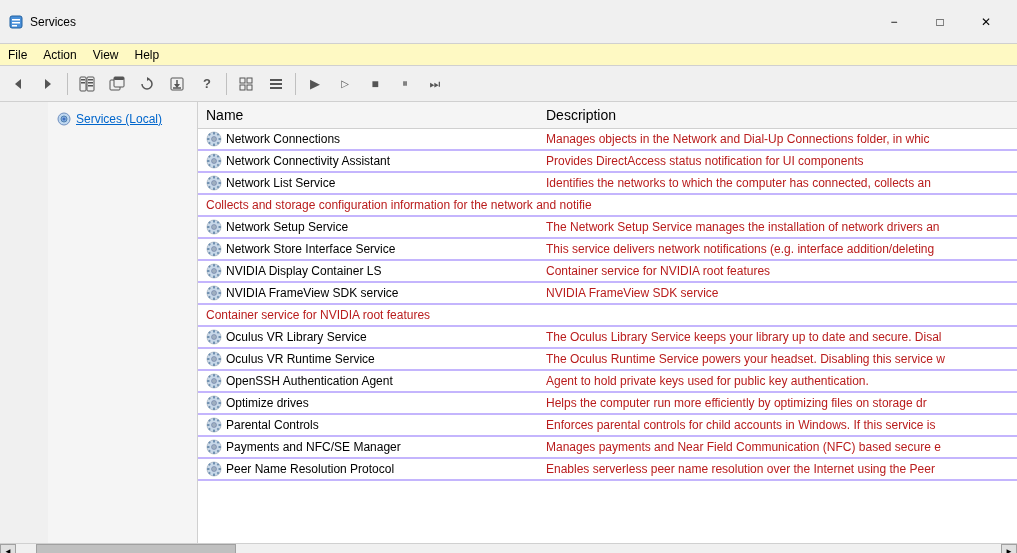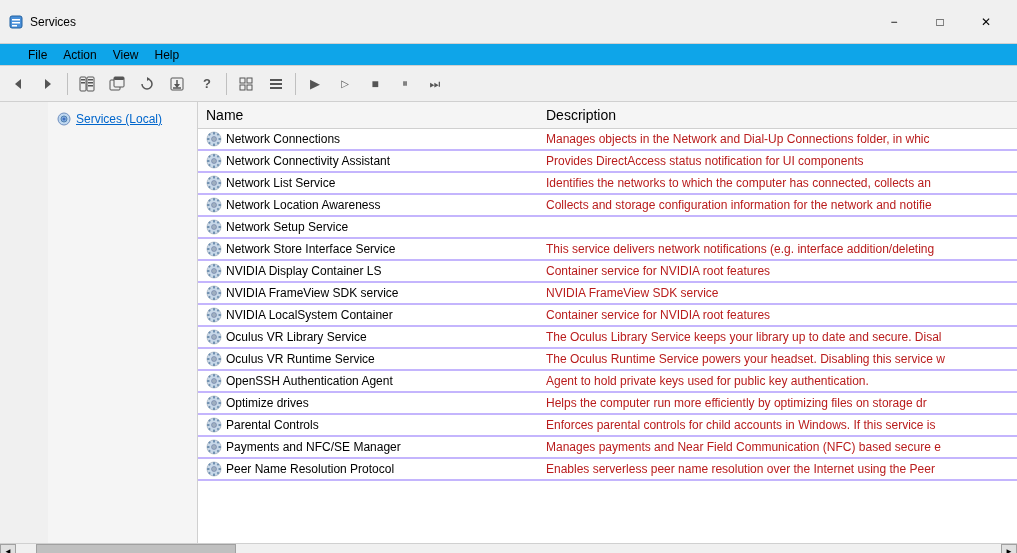--- a/index.html
+++ b/index.html
@@ -43,25 +43,25 @@
       cursor: pointer;
       display: flex;
       align-items: center;
       justify-content: center;
       font-size: 12px;
       color: #000;
     }
 
     
     .menu-bar {
-      background: #0ea5e9;
+      background: #fef9c3;
       height: 22px;
       display: flex;
       align-items: center;
-      padding: 0 20px;
+      padding: 0 0;
       border-bottom: 1px solid #d0d0d0;
     }
     .menu-item {
       padding: 2px 8px;
       cursor: pointer;
       font-size: 12px;
       color: #000;
       height: 100%;
       display: flex;
       align-items: center;
@@ -398,53 +398,39 @@
       <rect x="2.5" y="2.5" width="2" height="2" rx="0.5" fill="#7090b0" transform="rotate(45 3.5 3.5)"></rect>
       <rect x="11" y="2.5" width="2" height="2" rx="0.5" fill="#7090b0" transform="rotate(45 12 3.5)"></rect>
       <rect x="2.5" y="11" width="2" height="2" rx="0.5" fill="#7090b0" transform="rotate(45 3.5 12)"></rect>
       <rect x="11" y="11" width="2" height="2" rx="0.5" fill="#7090b0" transform="rotate(45 12 12)"></rect>
     </svg>
             <span>Network List Service</span>
           </div>
           <div class="service-desc-cell">Identifies the networks to which the computer has connected, collects an</div>
         </div>
         <div class="service-row">
-          <div class="service-name-cell">
-            <svg width="16" height="16" viewBox="0 0 16 16">
-      <circle cx="8" cy="8" r="7" fill="#c8d8e8" stroke="#8090a0" stroke-width="0.5"></circle>
-      <circle cx="8" cy="8" r="2.5" fill="#a0b0c0" stroke="#6070a0" stroke-width="0.5"></circle>
-      <rect x="7" y="1" width="2" height="2.5" rx="0.5" fill="#7090b0"></rect>
-      <rect x="7" y="12.5" width="2" height="2.5" rx="0.5" fill="#7090b0"></rect>
-      <rect x="1" y="7" width="2.5" height="2" rx="0.5" fill="#7090b0"></rect>
-      <rect x="12.5" y="7" width="2.5" height="2" rx="0.5" fill="#7090b0"></rect>
-      <rect x="2.5" y="2.5" width="2" height="2" rx="0.5" fill="#7090b0" transform="rotate(45 3.5 3.5)"></rect>
-      <rect x="11" y="2.5" width="2" height="2" rx="0.5" fill="#7090b0" transform="rotate(45 12 3.5)"></rect>
-      <rect x="2.5" y="11" width="2" height="2" rx="0.5" fill="#7090b0" transform="rotate(45 3.5 12)"></rect>
-      <rect x="11" y="11" width="2" height="2" rx="0.5" fill="#7090b0" transform="rotate(45 12 12)"></rect>
-    </svg>
-            <span>Network Location Awareness</span>
-          </div>
           <div class="service-desc-cell">Collects and storage configuration information for the network and notifie</div>
         </div>
         <div class="service-row">
           <div class="service-name-cell">
             <svg width="16" height="16" viewBox="0 0 16 16">
       <circle cx="8" cy="8" r="7" fill="#c8d8e8" stroke="#8090a0" stroke-width="0.5"></circle>
       <circle cx="8" cy="8" r="2.5" fill="#a0b0c0" stroke="#6070a0" stroke-width="0.5"></circle>
       <rect x="7" y="1" width="2" height="2.5" rx="0.5" fill="#7090b0"></rect>
       <rect x="7" y="12.5" width="2" height="2.5" rx="0.5" fill="#7090b0"></rect>
       <rect x="1" y="7" width="2.5" height="2" rx="0.5" fill="#7090b0"></rect>
       <rect x="12.5" y="7" width="2.5" height="2" rx="0.5" fill="#7090b0"></rect>
       <rect x="2.5" y="2.5" width="2" height="2" rx="0.5" fill="#7090b0" transform="rotate(45 3.5 3.5)"></rect>
       <rect x="11" y="2.5" width="2" height="2" rx="0.5" fill="#7090b0" transform="rotate(45 12 3.5)"></rect>
       <rect x="2.5" y="11" width="2" height="2" rx="0.5" fill="#7090b0" transform="rotate(45 3.5 12)"></rect>
       <rect x="11" y="11" width="2" height="2" rx="0.5" fill="#7090b0" transform="rotate(45 12 12)"></rect>
     </svg>
             <span>Network Setup Service</span>
           </div>
+          <div class="service-desc-cell">The Network Setup Service manages the installation of network drivers an</div>
         </div>
         <div class="service-row">
           <div class="service-name-cell">
             <svg width="16" height="16" viewBox="0 0 16 16">
       <circle cx="8" cy="8" r="7" fill="#c8d8e8" stroke="#8090a0" stroke-width="0.5"></circle>
       <circle cx="8" cy="8" r="2.5" fill="#a0b0c0" stroke="#6070a0" stroke-width="0.5"></circle>
       <rect x="7" y="1" width="2" height="2.5" rx="0.5" fill="#7090b0"></rect>
       <rect x="7" y="12.5" width="2" height="2.5" rx="0.5" fill="#7090b0"></rect>
       <rect x="1" y="7" width="2.5" height="2" rx="0.5" fill="#7090b0"></rect>
       <rect x="12.5" y="7" width="2.5" height="2" rx="0.5" fill="#7090b0"></rect>
@@ -487,35 +473,20 @@
       <rect x="2.5" y="2.5" width="2" height="2" rx="0.5" fill="#7090b0" transform="rotate(45 3.5 3.5)"></rect>
       <rect x="11" y="2.5" width="2" height="2" rx="0.5" fill="#7090b0" transform="rotate(45 12 3.5)"></rect>
       <rect x="2.5" y="11" width="2" height="2" rx="0.5" fill="#7090b0" transform="rotate(45 3.5 12)"></rect>
       <rect x="11" y="11" width="2" height="2" rx="0.5" fill="#7090b0" transform="rotate(45 12 12)"></rect>
     </svg>
             <span>NVIDIA FrameView SDK service</span>
           </div>
           <div class="service-desc-cell">NVIDIA FrameView SDK service</div>
         </div>
         <div class="service-row">
-          <div class="service-name-cell">
-            <svg width="16" height="16" viewBox="0 0 16 16">
-      <circle cx="8" cy="8" r="7" fill="#c8d8e8" stroke="#8090a0" stroke-width="0.5"></circle>
-      <circle cx="8" cy="8" r="2.5" fill="#a0b0c0" stroke="#6070a0" stroke-width="0.5"></circle>
-      <rect x="7" y="1" width="2" height="2.5" rx="0.5" fill="#7090b0"></rect>
-      <rect x="7" y="12.5" width="2" height="2.5" rx="0.5" fill="#7090b0"></rect>
-      <rect x="1" y="7" width="2.5" height="2" rx="0.5" fill="#7090b0"></rect>
-      <rect x="12.5" y="7" width="2.5" height="2" rx="0.5" fill="#7090b0"></rect>
-      <rect x="2.5" y="2.5" width="2" height="2" rx="0.5" fill="#7090b0" transform="rotate(45 3.5 3.5)"></rect>
-      <rect x="11" y="2.5" width="2" height="2" rx="0.5" fill="#7090b0" transform="rotate(45 12 3.5)"></rect>
-      <rect x="2.5" y="11" width="2" height="2" rx="0.5" fill="#7090b0" transform="rotate(45 3.5 12)"></rect>
-      <rect x="11" y="11" width="2" height="2" rx="0.5" fill="#7090b0" transform="rotate(45 12 12)"></rect>
-    </svg>
-            <span>NVIDIA LocalSystem Container</span>
-          </div>
           <div class="service-desc-cell">Container service for NVIDIA root features</div>
         </div>
         <div class="service-row">
           <div class="service-name-cell">
             <svg width="16" height="16" viewBox="0 0 16 16">
       <circle cx="8" cy="8" r="7" fill="#c8d8e8" stroke="#8090a0" stroke-width="0.5"></circle>
       <circle cx="8" cy="8" r="2.5" fill="#a0b0c0" stroke="#6070a0" stroke-width="0.5"></circle>
       <rect x="7" y="1" width="2" height="2.5" rx="0.5" fill="#7090b0"></rect>
       <rect x="7" y="12.5" width="2" height="2.5" rx="0.5" fill="#7090b0"></rect>
       <rect x="1" y="7" width="2.5" height="2" rx="0.5" fill="#7090b0"></rect>

